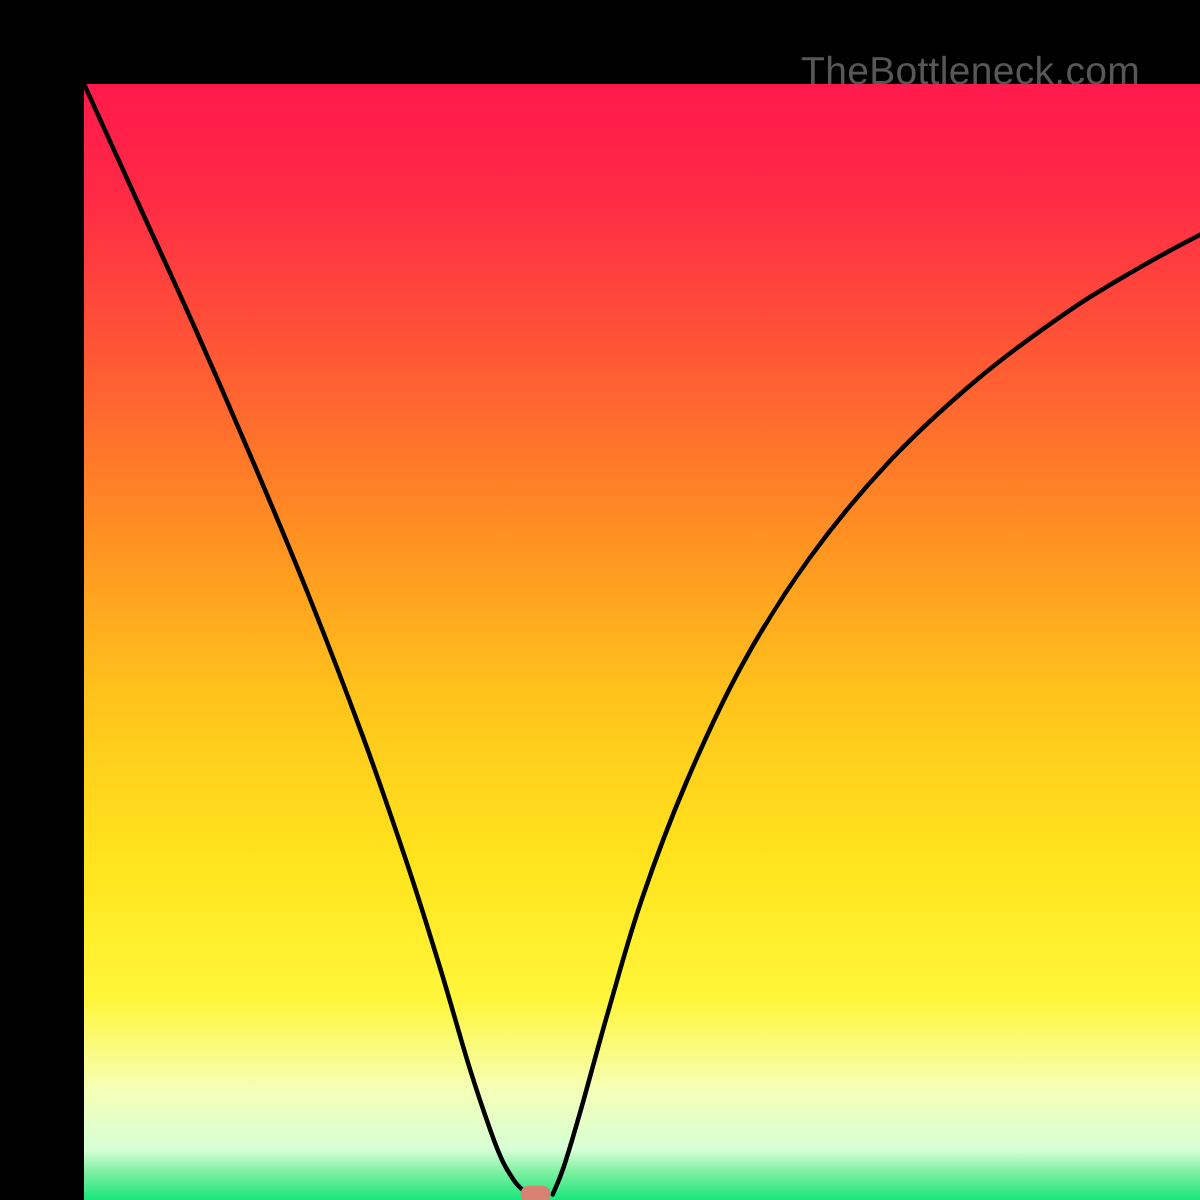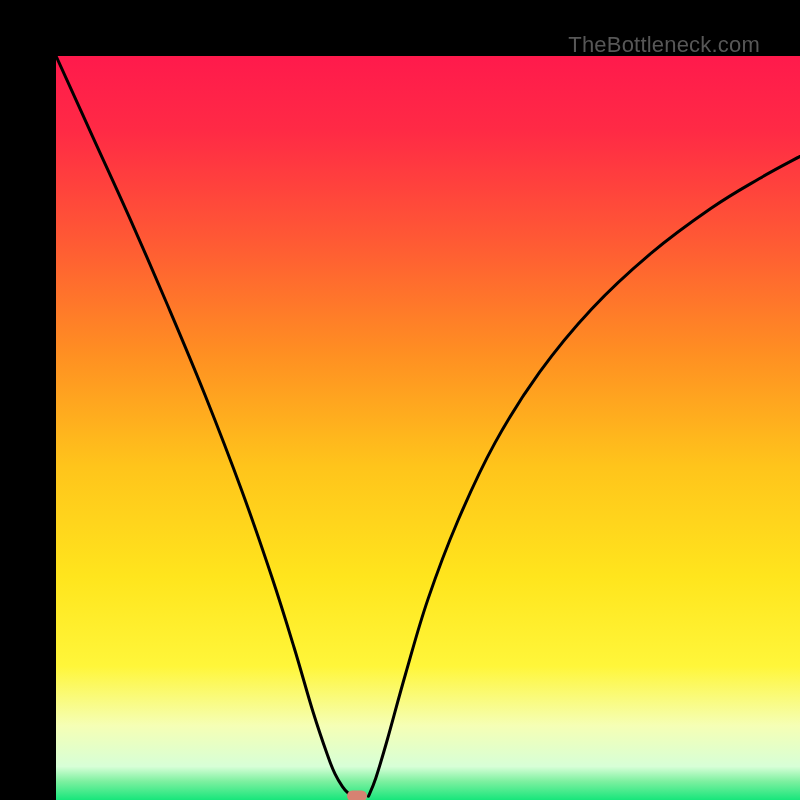--- a/index.html
+++ b/index.html
@@ -34,21 +34,21 @@
     left: 0;
     width: 744px;
     height: 744px;
     display: block;
   }
   .watermark {
     position: absolute;
     top: 4px;
     right: 12px;
     color: #575757;
-    font-size: 22px;
+    font-size: 26px;
     font-weight: 400;
     letter-spacing: 0.2px;
     user-select: none;
   }
   .marker {
     position: absolute;
     width: 20px;
     height: 11px;
     border-radius: 6px;
     background: #d78272;

